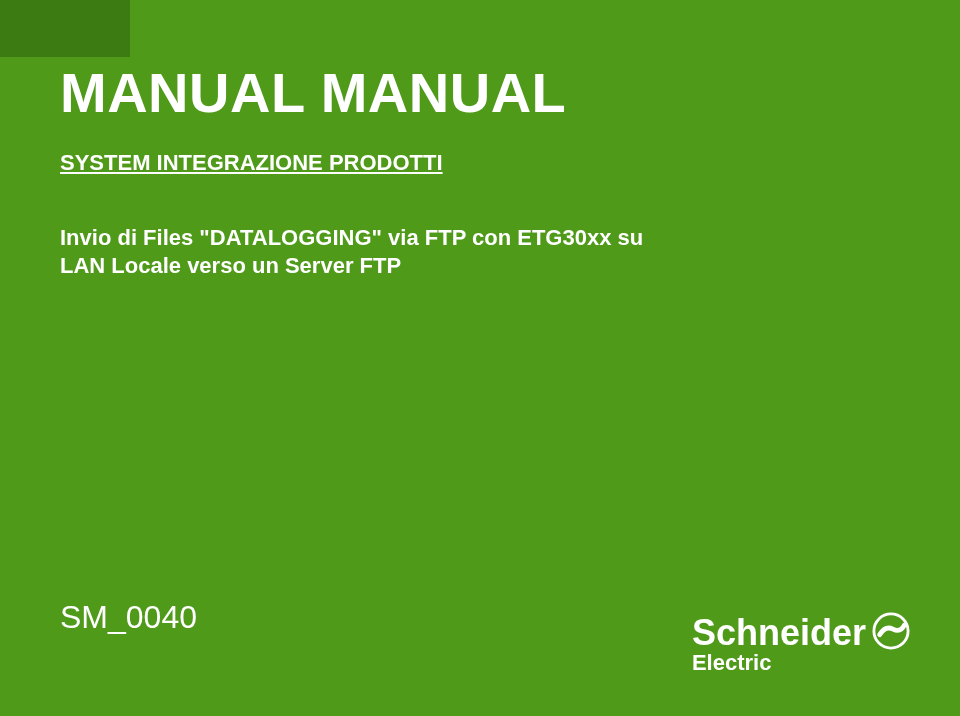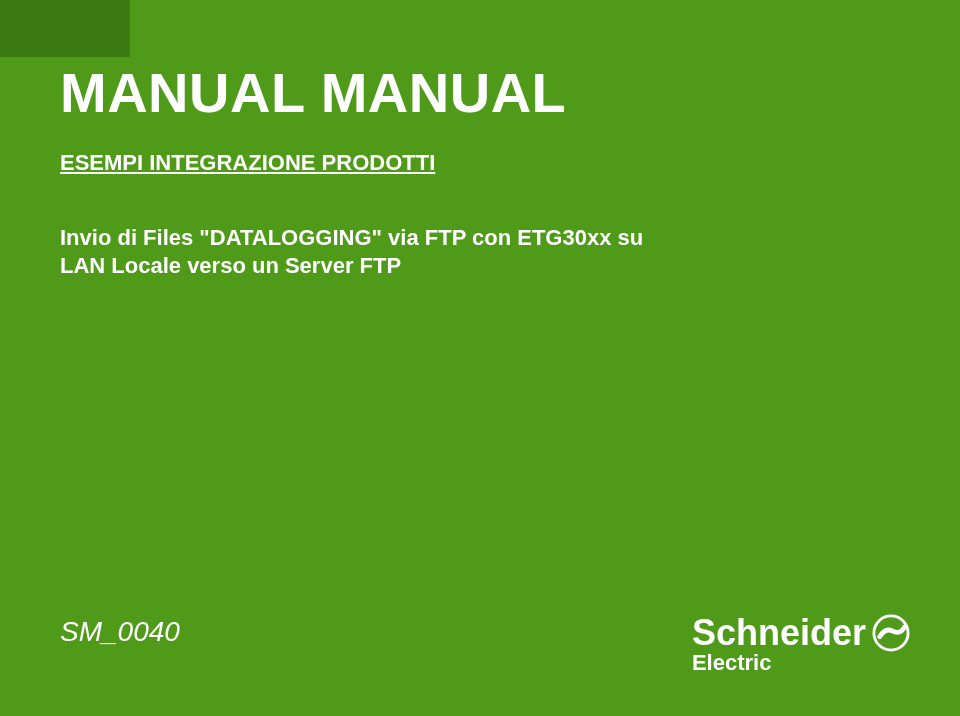--- a/index.html
+++ b/index.html
@@ -44,33 +44,32 @@
   .body2 {
     position: absolute;
     top: 253px;
     left: 60px;
     font-size: 22px;
     font-weight: bold;
   }
   .code {
     position: absolute;
     left: 60px;
-    bottom: 68px;
-    font-size: 28px;
+    bottom: 80px;
+    font-size: 32px;
     font-weight: normal;
-    font-style: italic;
   }
   .logo {
     position: absolute;
     right: 50px;
     bottom: 40px;
   }
   .logo-line1 {
     display: flex;
-    align-items: center;
+    align-items: flex-start;
     gap: 6px;
   }
   .logo-name {
     font-size: 36px;
     font-weight: bold;
     letter-spacing: 0px;
   }
   .logo-line2 {
     text-align: left;
     margin-top: -4px;
@@ -87,21 +86,21 @@
     flex-shrink: 0;
   }
 </style>
 </head>
 <body>
 
 <div class="accent-block"></div>
 
 <h1 class="title">MANUAL MANUAL</h1>
 
-<div class="subtitle">ESEMPI INTEGRAZIONE PRODOTTI</div>
+<div class="subtitle">SYSTEM INTEGRAZIONE PRODOTTI</div>
 
 <div class="body1">Invio di Files "DATALOGGING" via FTP con ETG30xx su</div>
 <div class="body2">LAN Locale verso un Server FTP</div>
 
 <div class="code">SM_0040</div>
 
 <div class="logo">
   <div class="logo-line1">
     <span class="logo-name">Schneider</span>
     <span class="logo-icon">

